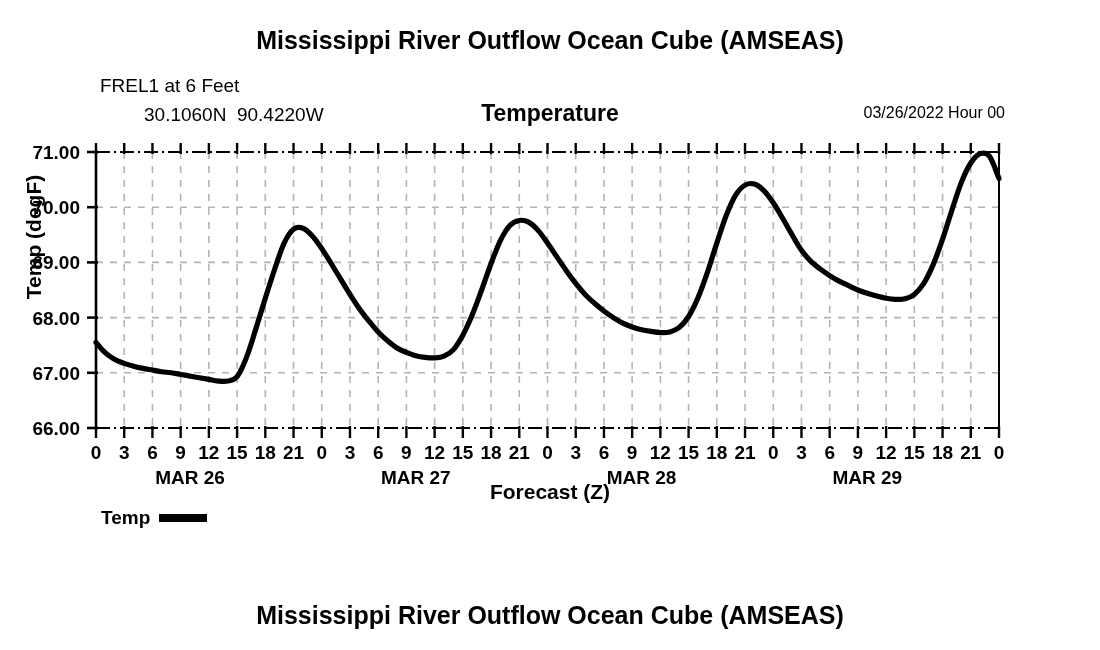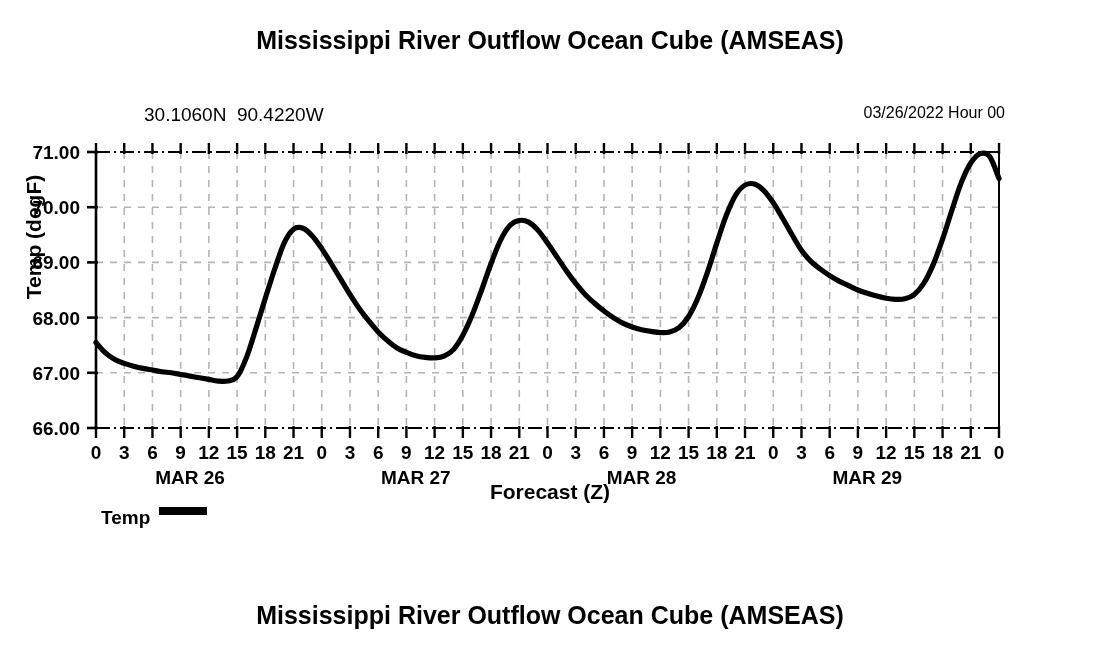--- a/index.html
+++ b/index.html
@@ -109,41 +109,43 @@
     font-size: 21px;
     font-weight: bold;
   }
 
   
   .legend {
     position: absolute;
     left: 101px;
     top: 507px;
     display: flex;
-    align-items: flex-start;
+    align-items: center;
     gap: 9px;
   }
   .legend-label {
     font-size: 19px;
     font-weight: bold;
   }
   .legend-swatch {
     width: 48px;
     height: 8px;
     background: #000000;
   }
 </style>
 </head>
 <body>
 
 <div class="page">
 
   <div class="main-title">Mississippi River Outflow Ocean Cube (AMSEAS)</div>
 
+  <div class="hdr-station">FREL1 at 6 Feet</div>
   <div class="hdr-coords">30.1060N  90.4220W</div>
+  <div class="hdr-variable">Temperature</div>
   <div class="hdr-datetime">03/26/2022 Hour 00</div>
 
   <div class="plot-wrap">
     <svg class="plot" width="1100" height="650" id="chart-svg">
         <line x1="124.21875" y1="152" x2="124.21875" y2="428" stroke="#b4b4b4" stroke-width="1.6" stroke-dasharray="7,7"></line>
         <line x1="152.4375" y1="152" x2="152.4375" y2="428" stroke="#b4b4b4" stroke-width="1.6" stroke-dasharray="7,7"></line>
         <line x1="180.65625" y1="152" x2="180.65625" y2="428" stroke="#b4b4b4" stroke-width="1.6" stroke-dasharray="7,7"></line>
         <line x1="208.875" y1="152" x2="208.875" y2="428" stroke="#b4b4b4" stroke-width="1.6" stroke-dasharray="7,7"></line>
         <line x1="237.09375" y1="152" x2="237.09375" y2="428" stroke="#b4b4b4" stroke-width="1.6" stroke-dasharray="7,7"></line>
         <line x1="265.3125" y1="152" x2="265.3125" y2="428" stroke="#b4b4b4" stroke-width="1.6" stroke-dasharray="7,7"></line>

